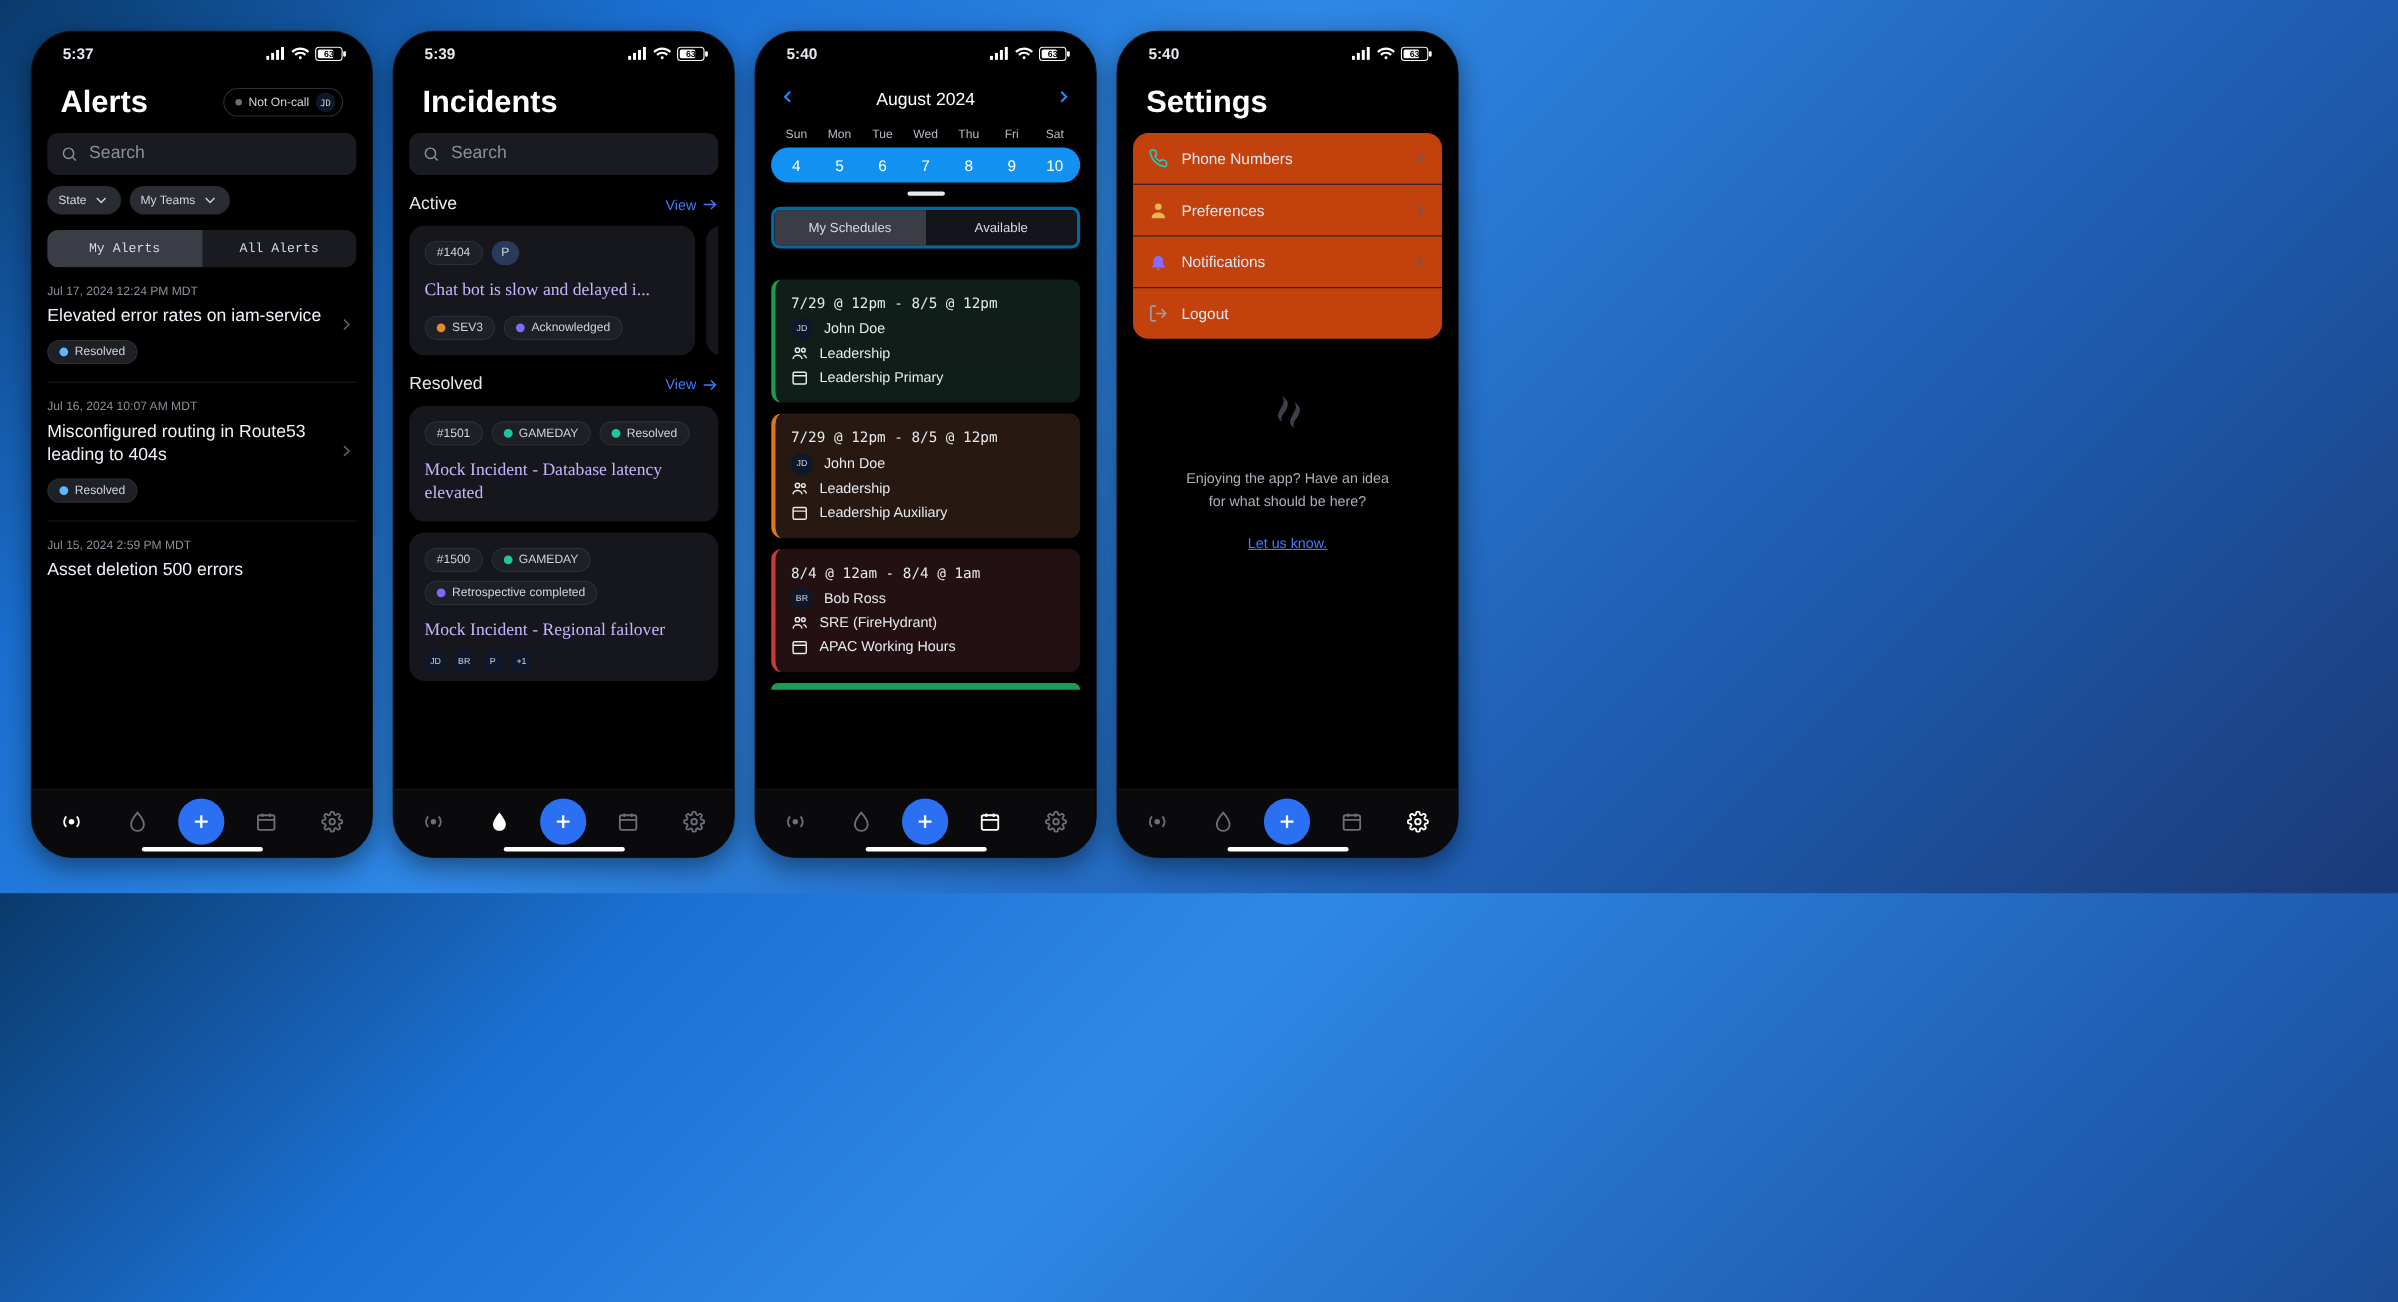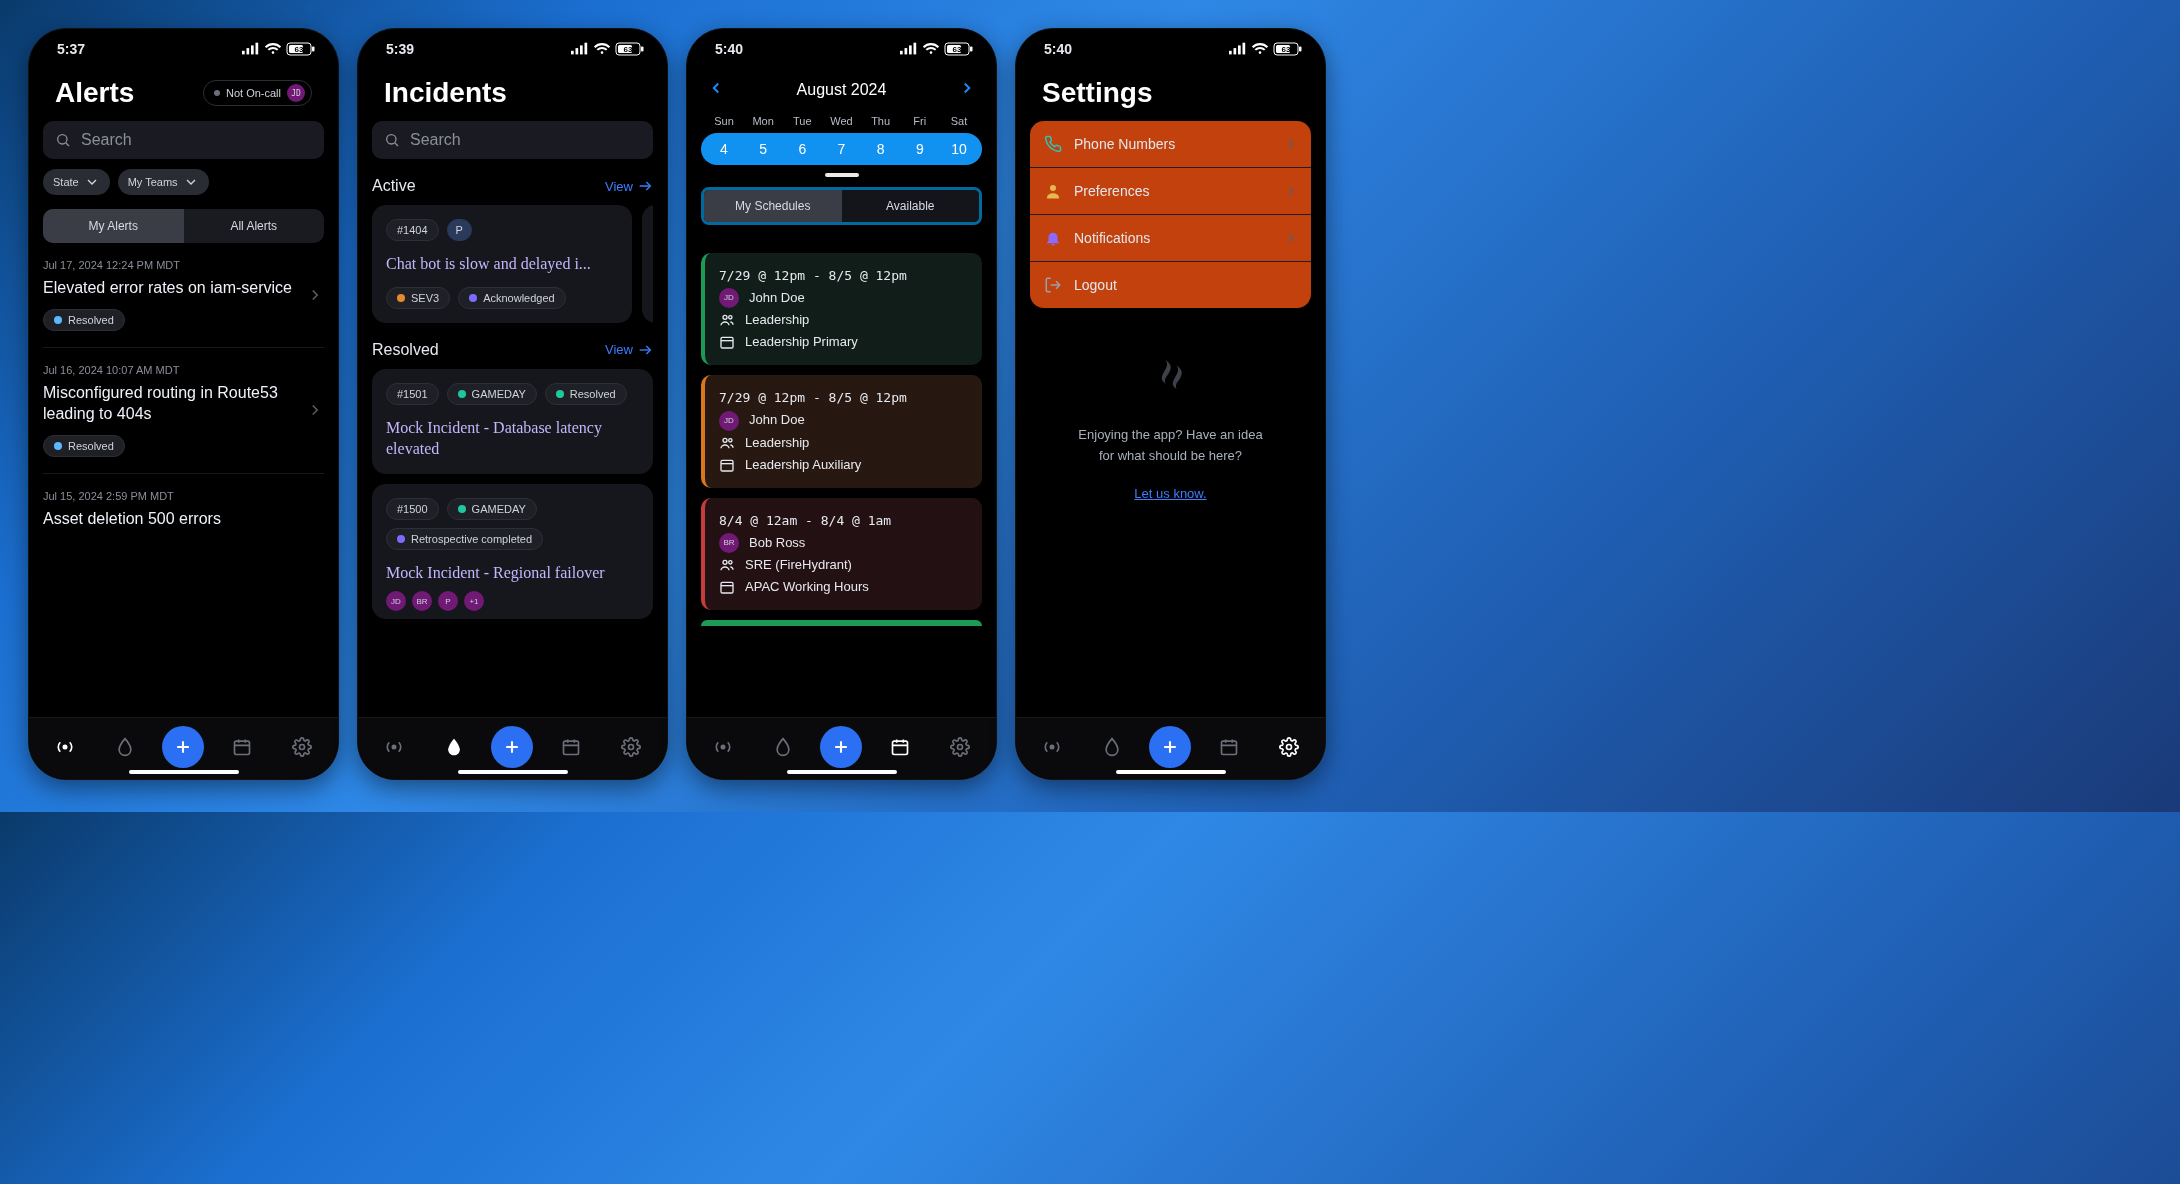--- a/index.html
+++ b/index.html
@@ -62,37 +62,37 @@
   
   .page-title-row { display:flex; align-items:center; justify-content:space-between; margin: 8px 12px 12px; }
   .page-title { font-size:28px; font-weight:700; color:#fff; }
   .oncall-pill {
     display:flex; align-items:center; gap:6px;
     border:1px solid #2d2f37; border-radius:16px;
     padding:3px 6px 3px 10px; font-size:11px; color:#cfd3dc;
     font-family: ui-monospace, Menlo, monospace;
   }
   .oncall-pill .dot { width:6px; height:6px; border-radius:50%; background:#6b6f79; }
-  .avatar-mini { background:#701a75; color:#cfd3dc; border-radius:50%; width:18px; height:18px; font-size:8px; display:flex; align-items:center; justify-content:center; font-family:inherit;}
+  .avatar-mini { background:#0f172a; color:#cfd3dc; border-radius:50%; width:18px; height:18px; font-size:8px; display:flex; align-items:center; justify-content:center; font-family:inherit;}
   .searchbox {
     background:#1a1b22; border-radius:10px;
     display:flex; align-items:center; gap:10px; padding:10px 12px;
     color:#8b8f99;
   }
   .filter-row { display:flex; gap:8px; margin-top:10px; }
   .chip {
     background:#2a2c33; color:#cfd3dc; font-size:11px;
     border-radius:16px; padding:5px 10px;
     display:flex; align-items:center; gap:5px;
   }
   .seg {
     margin-top:14px; background:#1a1b20; border-radius:10px;
     display:flex; overflow:hidden;
   }
-  .seg-item { flex:1; text-align:center; font-size:12px; padding:10px 0; color:#d7dae2; }
+  .seg-item { flex:1; text-align:center; font-size:12px; padding:10px 0; color:#d7dae2;font-family:Liberation Mono, monospace; }
   .seg-item.active { background:#3b3d46; }
   .alert-item { padding:16px 0; border-bottom:1px solid #18181d; position:relative; }
   .alert-ts { font-size:11px; color:#8b8f99; margin-bottom:6px; }
   .alert-title { font-size:16px; color:#eef2f9; line-height:1.35; padding-right:22px; }
   .alert-caret { position:absolute; right:0; top:50%; transform:translateY(-50%); color:#5b5f69; }
   .pill { display:inline-flex; align-items:center; gap:6px; font-size:11px; background:#1e2026; border:1px solid #2d2f37; color:#cfd3dc; border-radius:14px; padding:4px 10px; margin-top:10px;}
   .pill .d { width:8px; height:8px; border-radius:50%; }
 
   
   .section-head { display:flex; align-items:center; justify-content:space-between; margin:18px 0 10px; }

